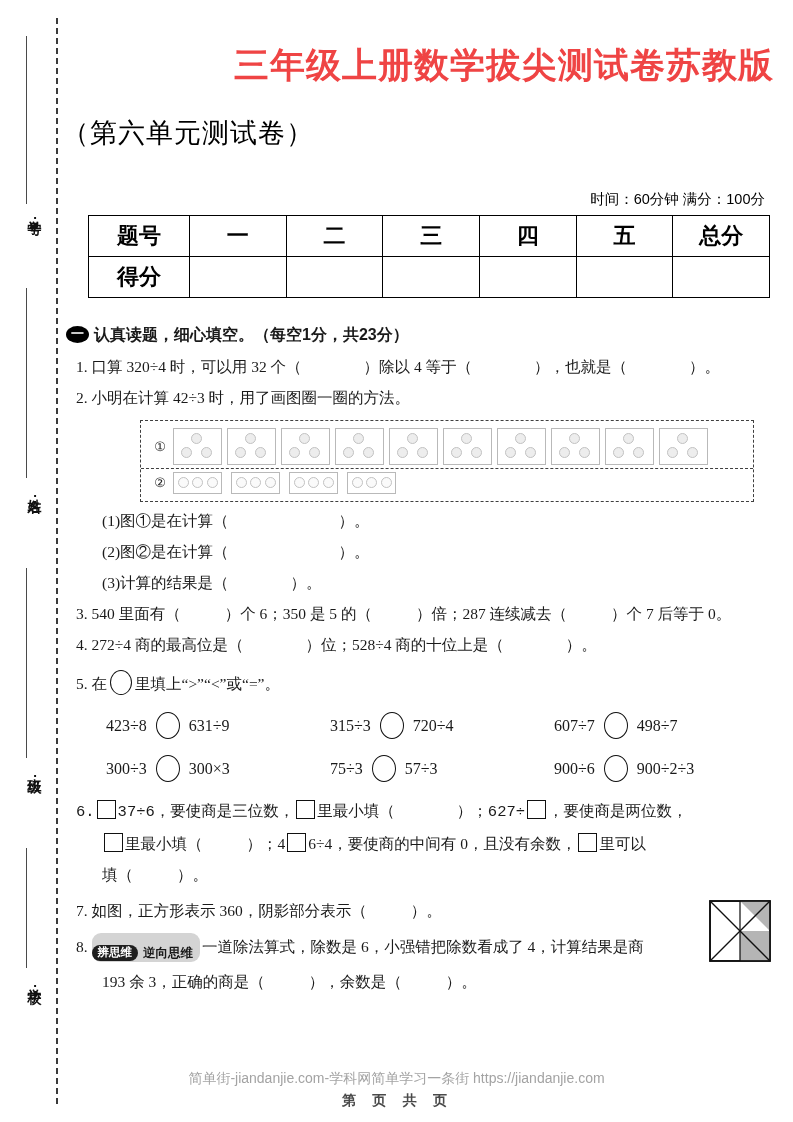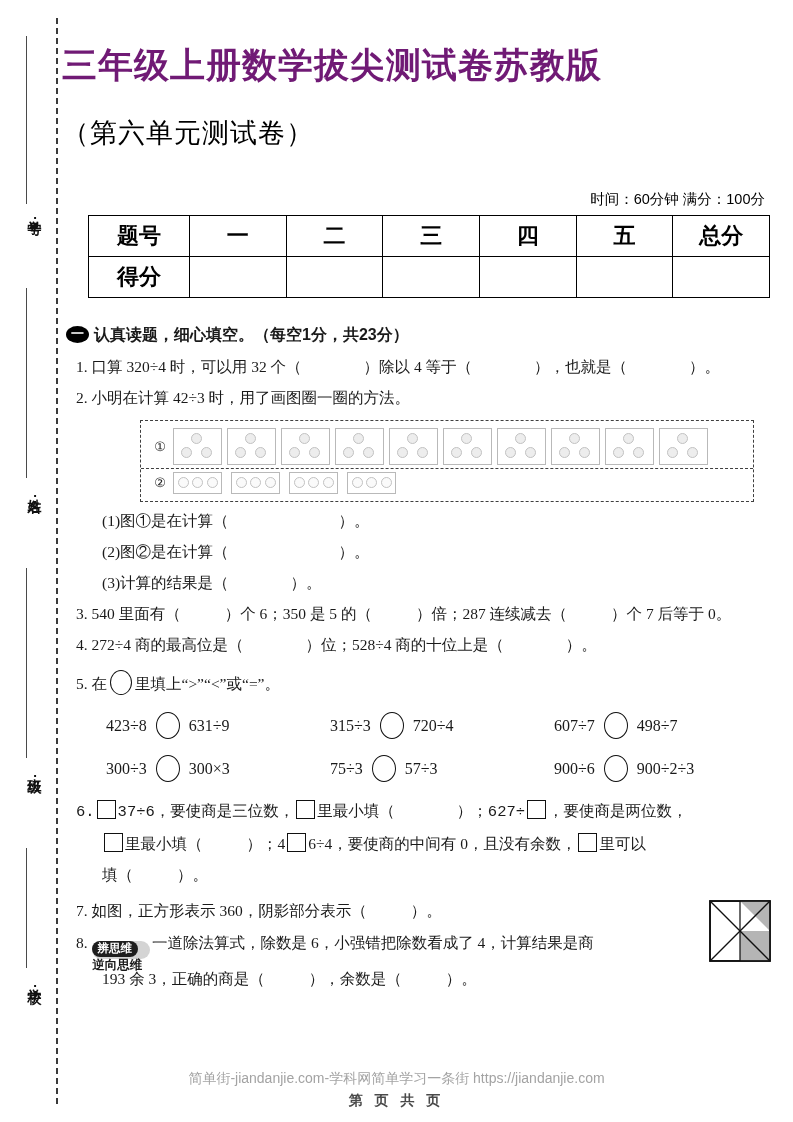--- a/index.html
+++ b/index.html
@@ -51,26 +51,26 @@
     width: 0;
     border-left: 1.6px solid #4a4a4a;
   }
 
   
   .title-main {
     position: absolute;
     left: 62px;
     top: 42px;
     width: 712px;
-    text-align: left;
+    text-align: right;
     font-family: "Liberation Sans", "DejaVu Sans", sans-serif;
     font-weight: bold;
     font-size: 35px;
     letter-spacing: 1px;
-    color: #701a75;
+    color: #ef4444;
   }
   .title-sub {
     position: absolute;
     left: 62px;
     top: 115px;
     width: 712px;
     text-align: left;
     font-family: "Liberation Sans", "DejaVu Sans", sans-serif;
     font-size: 27px;
     letter-spacing: 1px;
@@ -253,24 +253,23 @@
     height: 62px;
   }
 
   
   .badge {
     display: inline-flex;
     align-items: center;
     vertical-align: -4px;
     background: #d4d4d4;
     border-radius: 9px;
-    padding: 0 7px 0 0;
+    padding: 11px 7px 0 0;
     margin-right: 2px;
     height: 18px;
-    flex-direction: column;
   }
   .badge .pill {
     background: #1e1e1e;
     color: #fff;
     border-radius: 9px;
     font-family: "Liberation Sans", "DejaVu Sans", sans-serif;
     font-size: 11.5px;
     font-weight: bold;
     padding: 2px 6px;
     line-height: 1;
@@ -291,21 +290,21 @@
     text-align: center;
     font-family: "Liberation Sans", "DejaVu Sans", sans-serif;
     font-size: 14px;
     color: #a3a3a3;
   }
   .footer-page {
     position: absolute;
     left: 0; right: 0;
     top: 1092px;
     text-align: center;
-    font-family: Liberation Sans, sans-serif;
+    font-family: Liberation Mono, monospace;
     font-weight: bold;
     font-size: 14px;
     letter-spacing: 4px;
     color: #4a4a4a;
   }
 </style>
 </head>
 <body>
 
 <div class="margin-strip">

